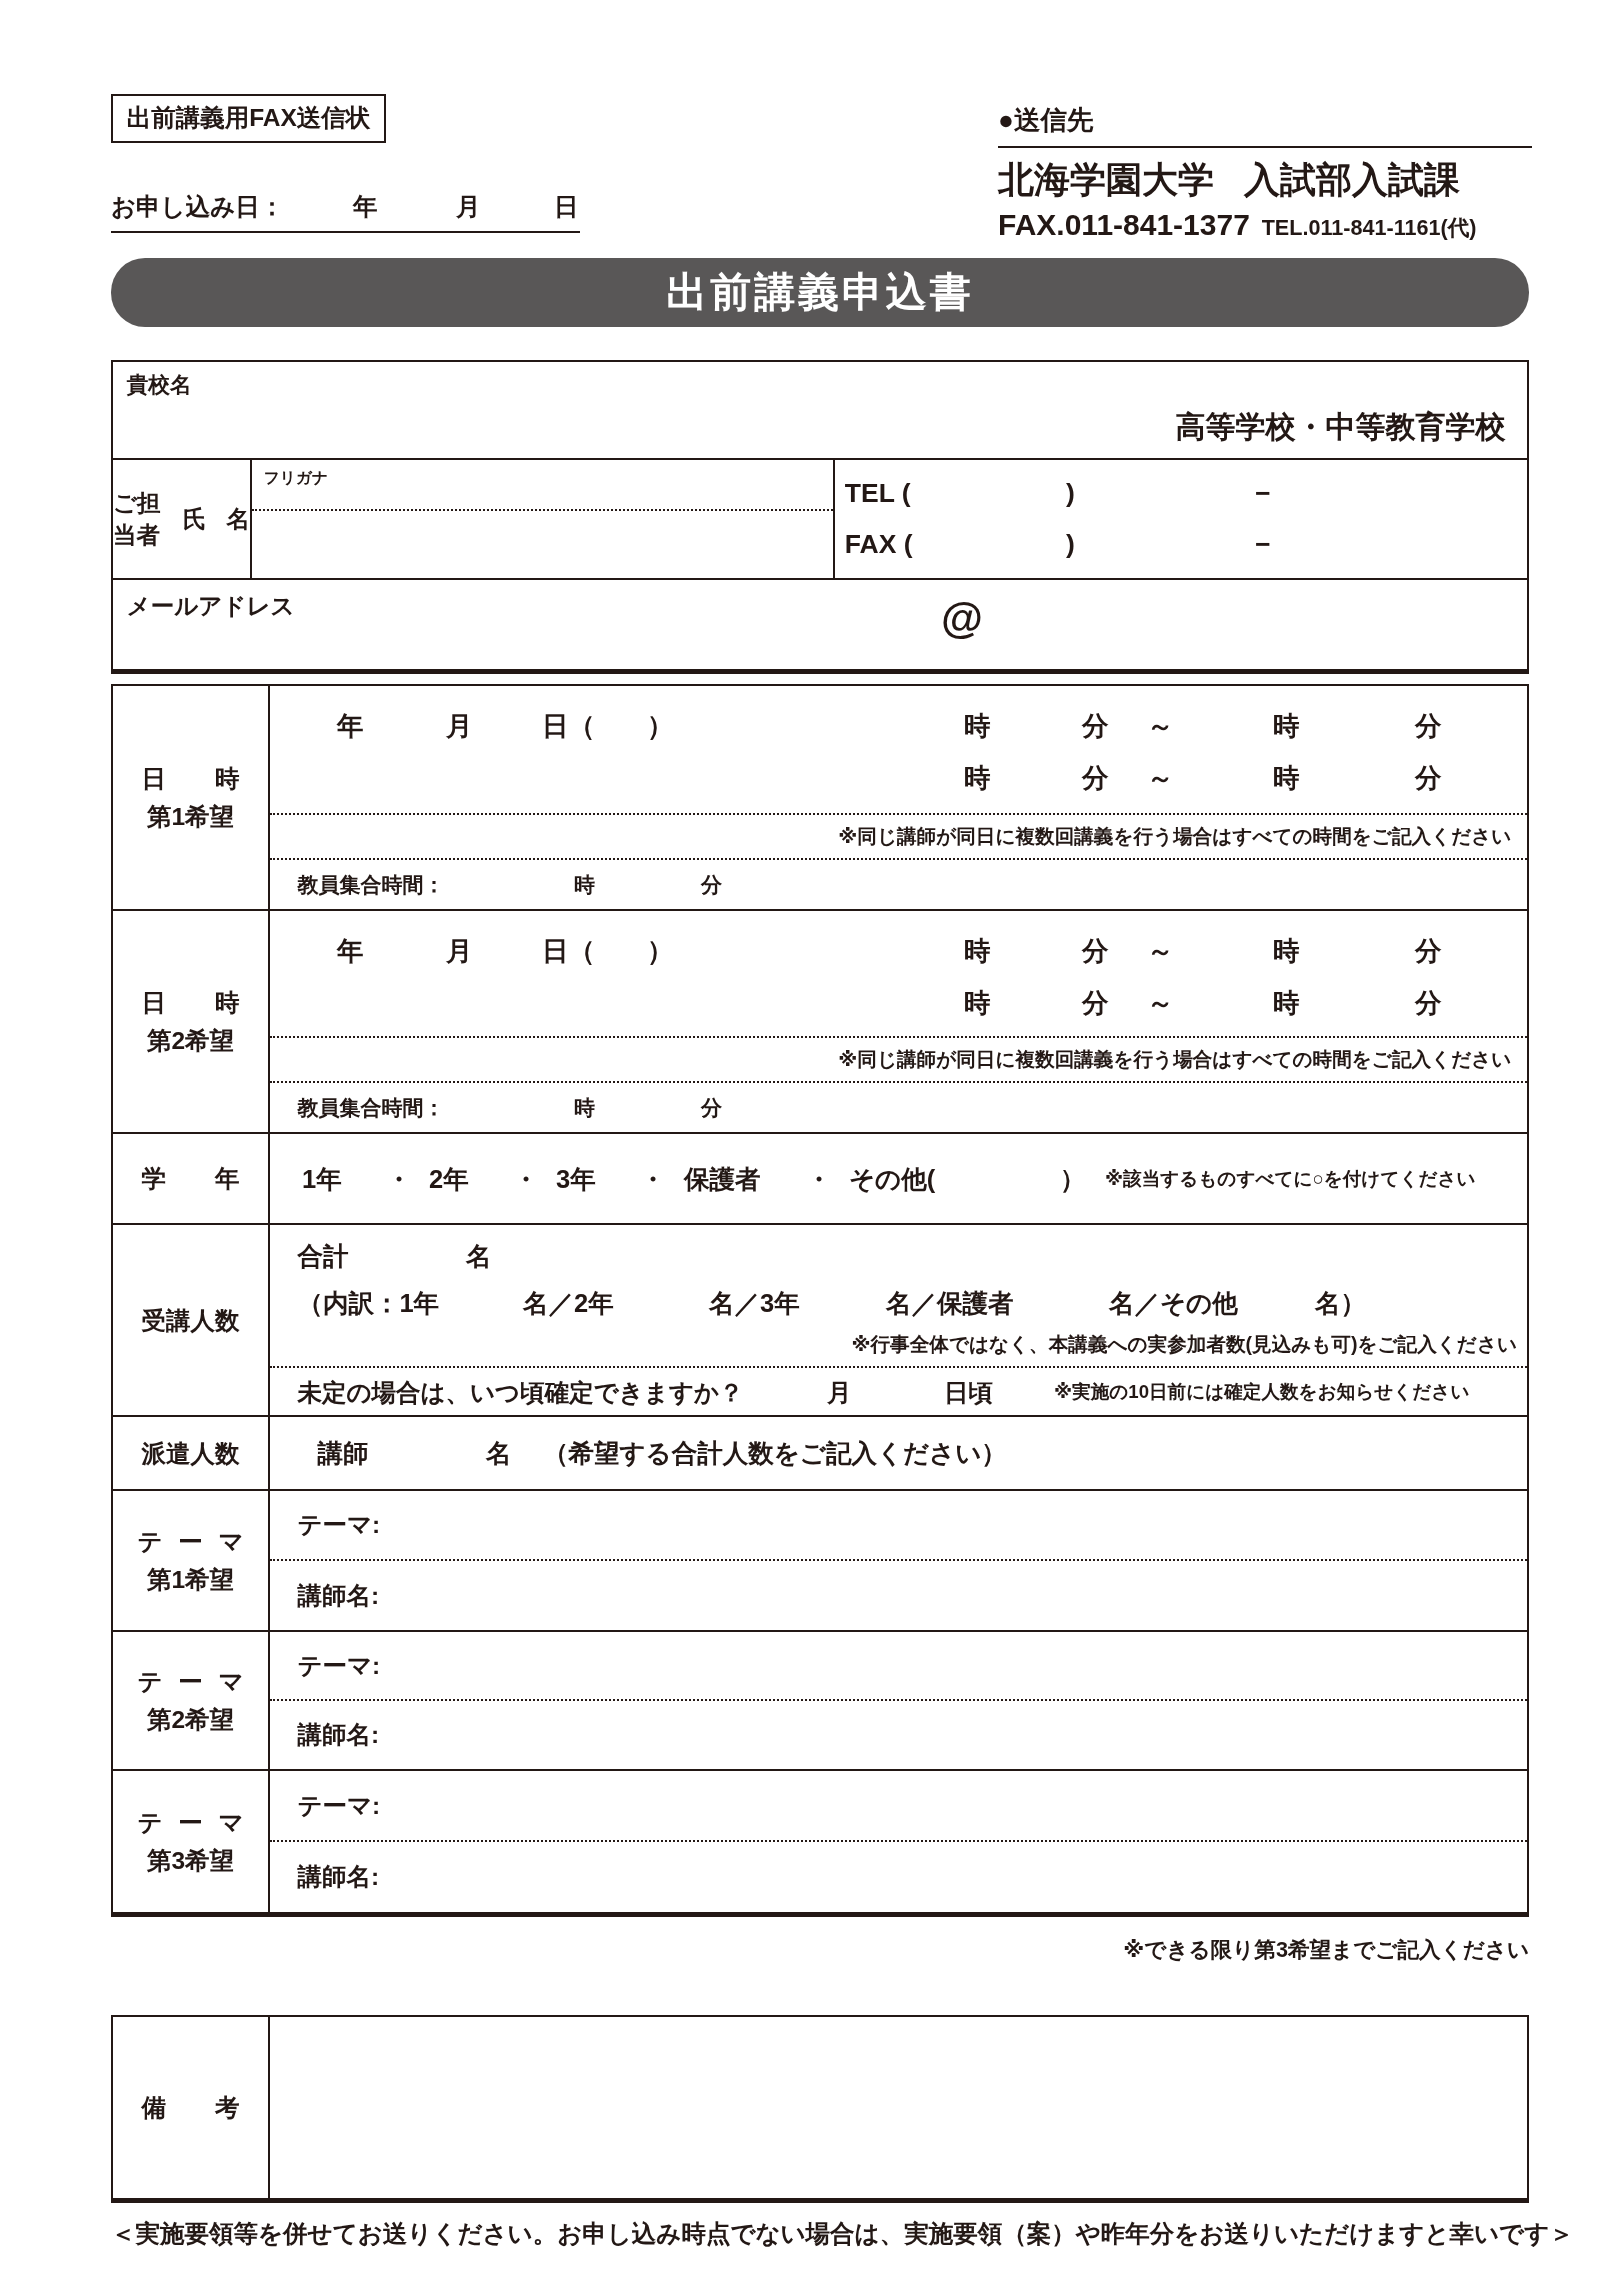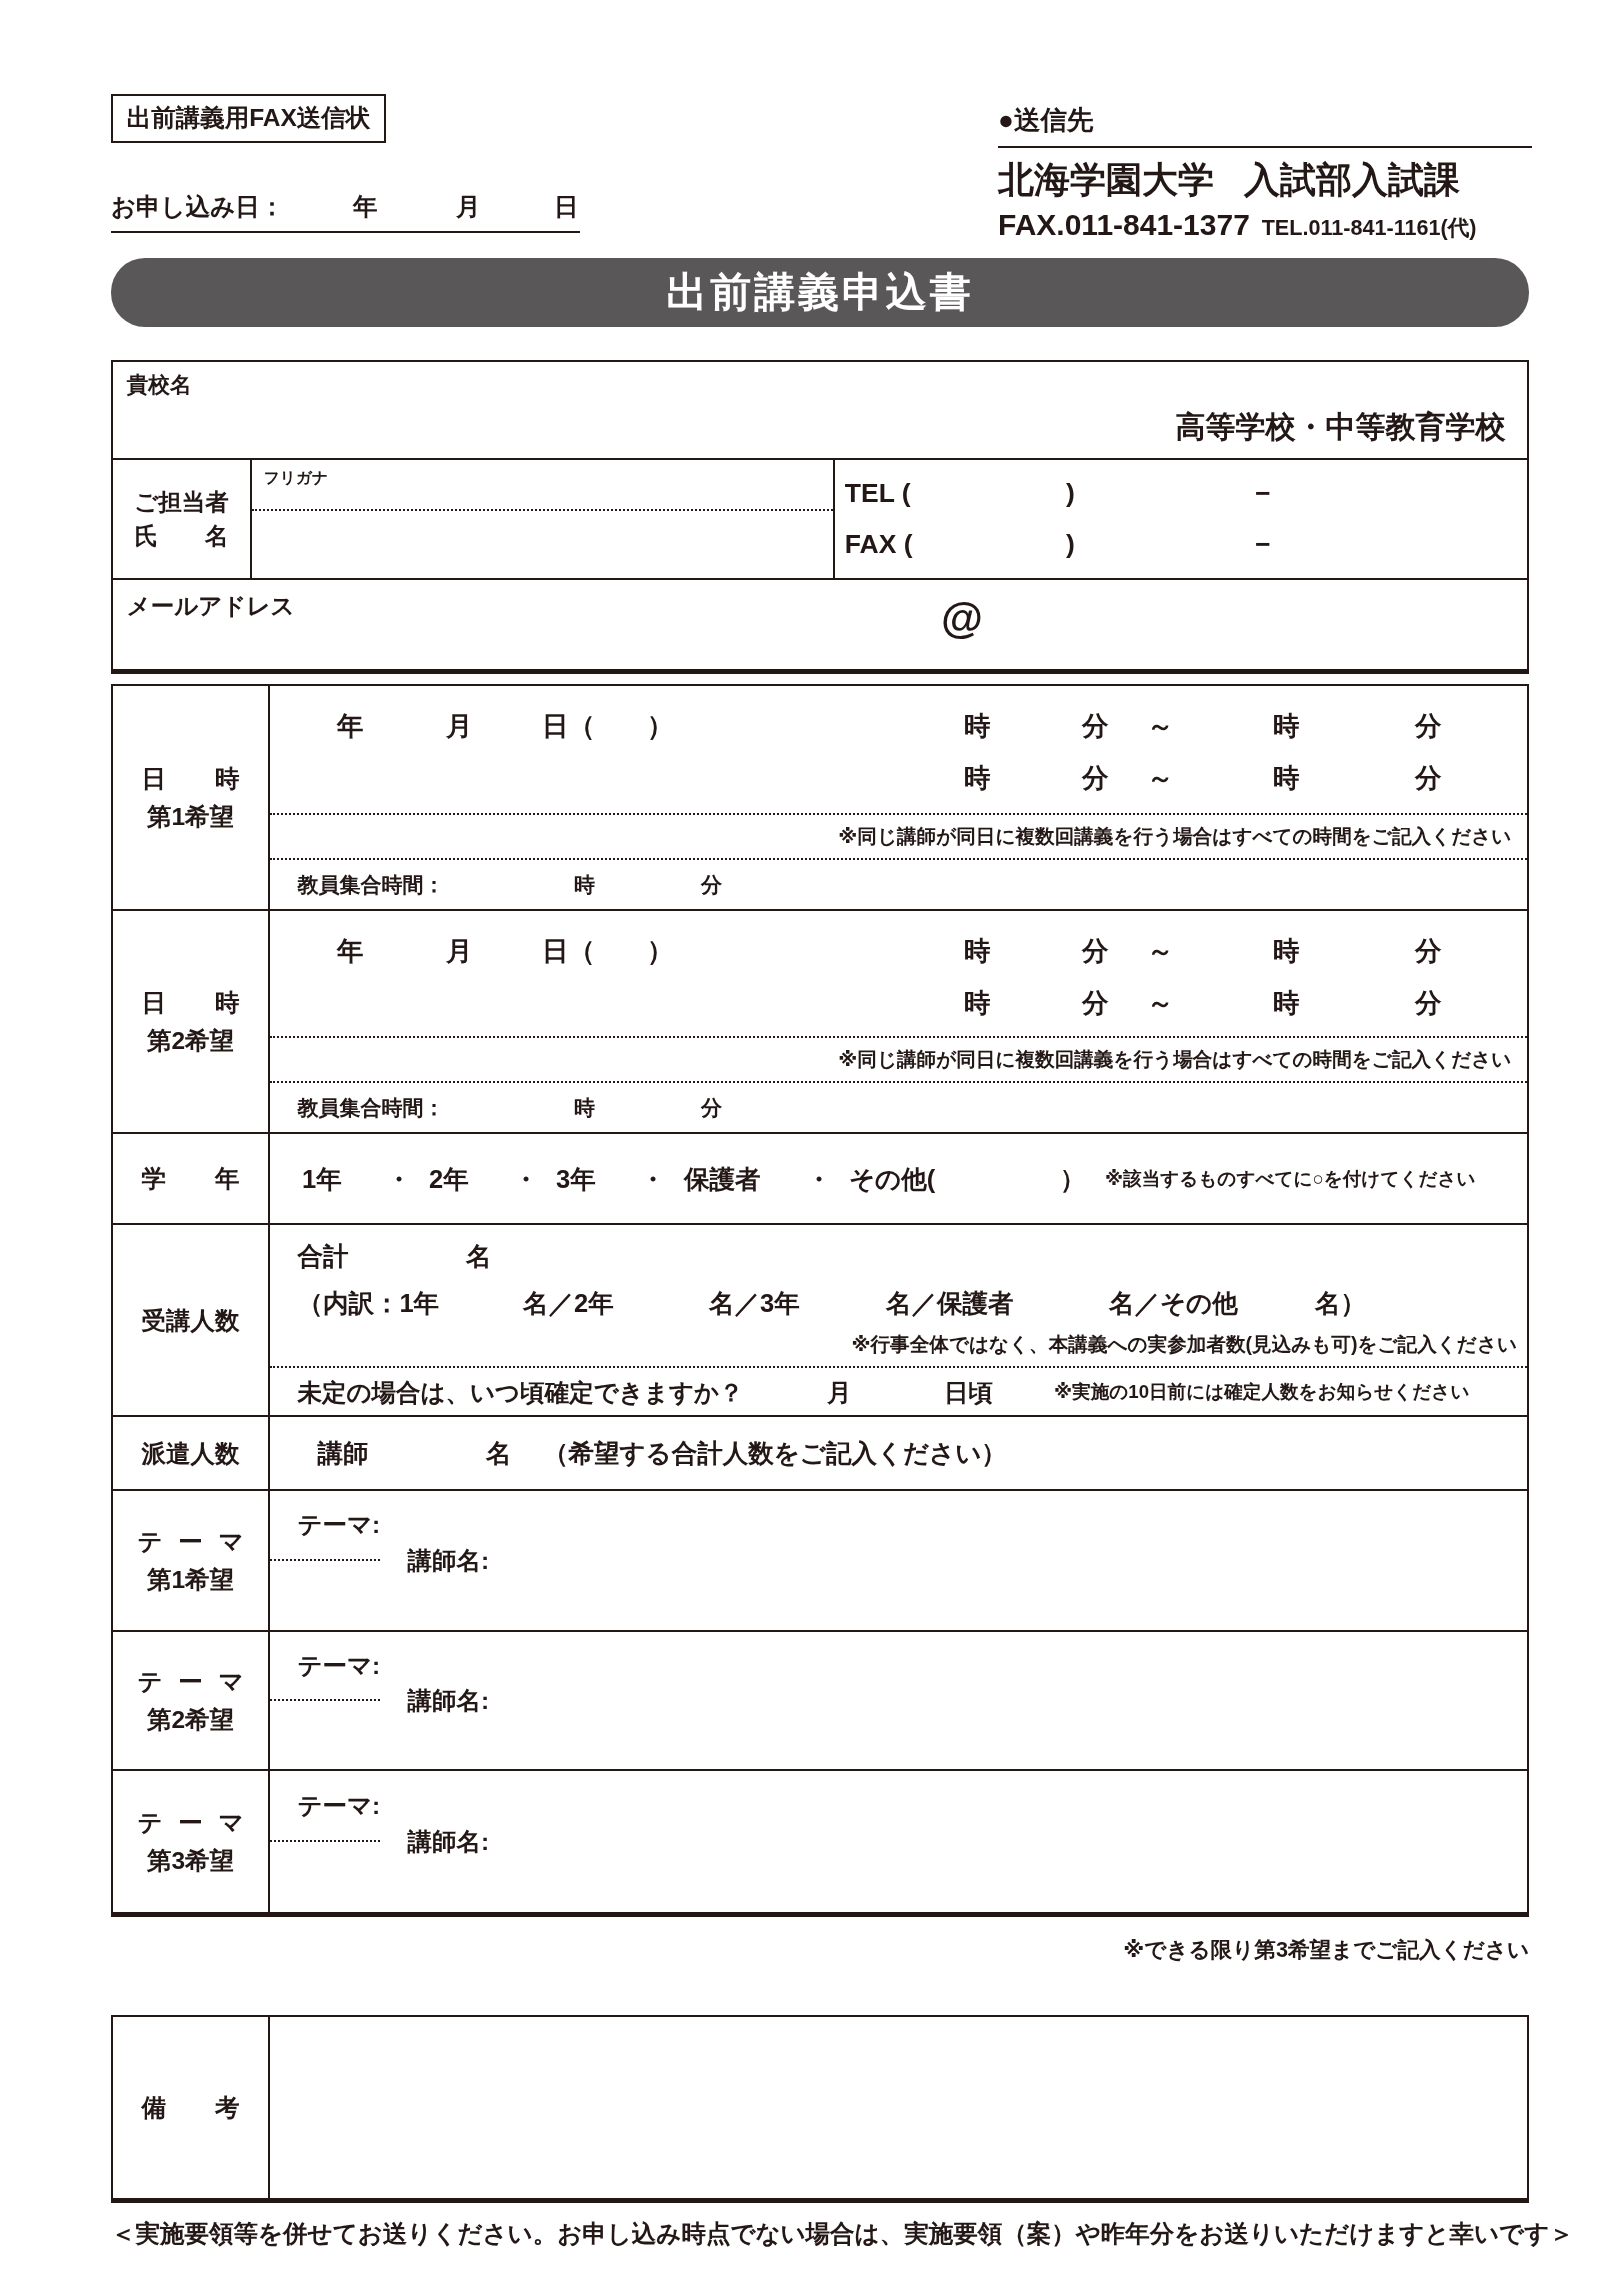--- a/index.html
+++ b/index.html
@@ -52,21 +52,21 @@
     left:111px; top:360px; width:1418px; height:314px;
     border:2.9px solid #231815; border-bottom-width:5.9px;
     display:flex; flex-direction:column;
   }
   .a-row1 { height:98px; border-bottom:2px solid #231815; position:relative; }
   .a-row1 .school-name-label { position:absolute; left:13.7px; top:7.8px; font-size:21.6px; }
   .a-row1 .school-type { position:absolute; right:21.6px; bottom:9.8px; font-size:30px; white-space:nowrap; }
   .a-row2 { height:120px; border-bottom:2px solid #231815; display:flex; }
   .a-r2-c1 {
     width:139px; border-right:2px solid #231815;
-    display:flex; flex-direction:column; align-items:center; justify-content:center;
+    display:flex; flex-direction:row; align-items:center; justify-content:center;
     gap:2px; font-size:23.5px;
   }
   .spread { display:flex; justify-content:space-between; }
   .w96  { width:94px; }
   .w100 { width:98px; }
   .w104 { width:106px; }
   .a-r2-c2 { width:583px; border-right:2px solid #231815; position:relative; }
   .furigana-label { position:absolute; left:11.8px; top:7.8px; font-size:15.7px; }
   .furigana-divider { position:absolute; left:0; right:0; top:49px; border-bottom:2px dotted #231815; }
   .a-r2-c3 { flex:1; position:relative; font-size:26.5px; }
@@ -110,21 +110,21 @@
 
   .att-col { display:flex; flex-direction:column; width:100%; height:100%;border-radius:13px; }
   .att-main { height:143px; border-bottom:2px dotted #231815; position:relative; font-size:25.5px; }
   .att-main .tk { position:absolute; white-space:nowrap; }
   .att-note { position:absolute; right:10px; bottom:7.8px; font-size:19.6px; white-space:nowrap; }
   .att-bottom { flex:1; position:relative; font-size:24.5px; }
   .att-bottom .small { font-size:18.6px; }
 
   .disp-cell { font-size:25.5px; }
 
-  .theme-col { display:flex; flex-direction:row; width:100%; height:100%; }
+  .theme-col { display:flex; flex-direction:column; width:100%; height:100%; }
   .theme-top { height:50%; border-bottom:2px dotted #231815; display:flex; align-items:center; padding-left:27.4px; font-size:24.5px; }
   .theme-bottom { flex:1; display:flex; align-items:center; padding-left:27.4px; font-size:24.5px; }
 
   .third-note {
     left:111px; top:1935px; width:1418px;
     text-align:right; font-size:21.6px;
   }
 
   
   .remarks-box {

